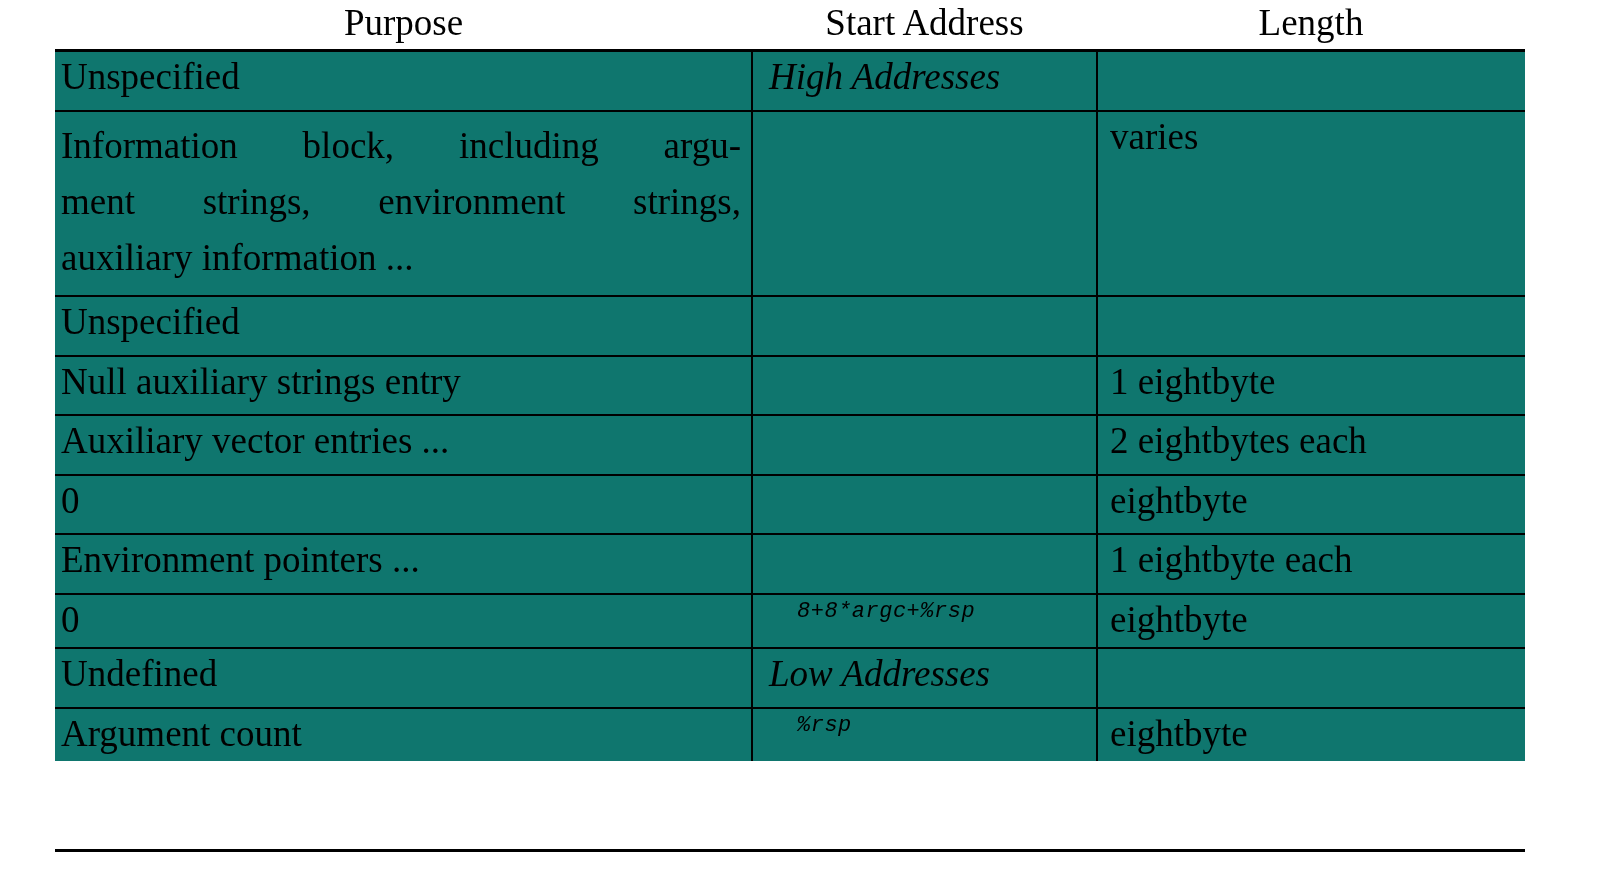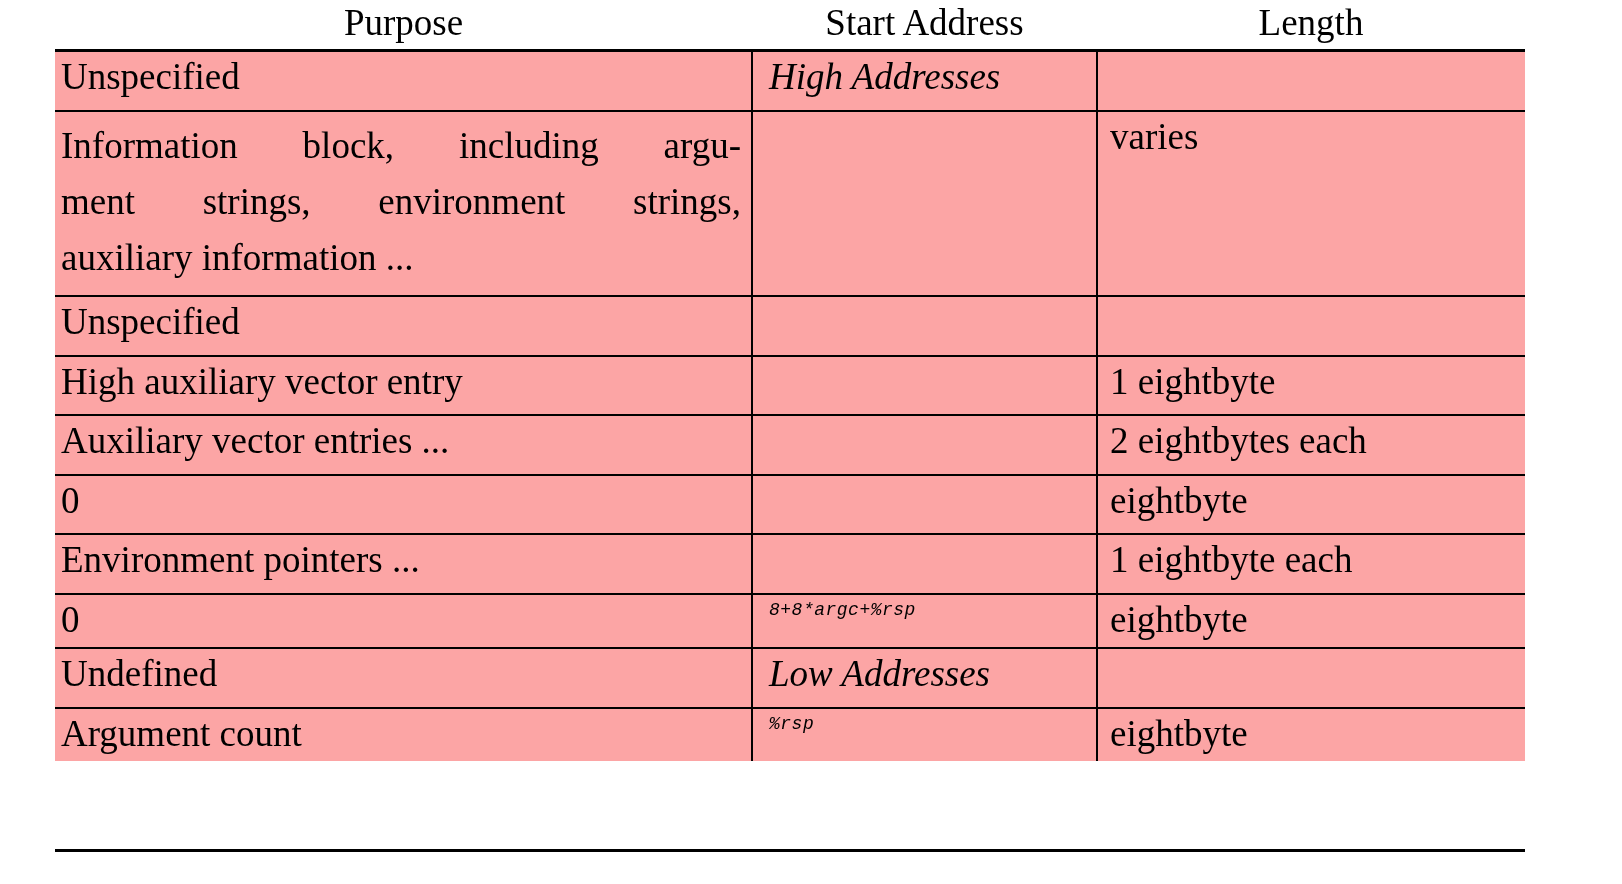--- a/index.html
+++ b/index.html
@@ -46,21 +46,21 @@
     padding: 0 0 8px 0;
     border: none;
     font-size: 37px;
   }
 
   table.stack-table tbody td {
     vertical-align: top;
     padding: 6px 0 9px 0;
     border-top: 2px solid #000000;
     border-bottom: 2px solid #000000;
-    background: #fca5a5;
+    background: #0f766e;
   }
 
   
   table.stack-table tbody td.col-purpose {
     border-right: 2px solid #000000;
     padding-left: 6px;
     padding-right: 10px;
     text-align: justify;
     text-justify: inter-word;
     hyphens: manual;
@@ -92,22 +92,23 @@
     position: absolute;
     left: 55px;
     top: 849px;
     width: 1470px;
     height: 3px;
     background: #000000;
   }
 
   .mono {
     font-family: "Liberation Mono", "DejaVu Sans Mono", monospace;
-    font-size: 18px;
+    font-size: 22px;
     letter-spacing: 0.5px;
+    margin-left: 28px;
   }
 
   .cell-text { display: block; }
 
   
   td.col-purpose .justified-block {
     display: block;
     text-align: justify;
     text-align-last: left;
     line-height: 1.52;
@@ -174,21 +175,21 @@
           </td>
           <td class="col-start">
             <span class="cell-text empty-cell"></span>
           </td>
           <td class="col-length">
             <span class="cell-text empty-cell"></span>
           </td>
         </tr>
         <tr>
           <td class="col-purpose">
-            <span class="cell-text">High auxiliary vector entry</span>
+            <span class="cell-text">Null auxiliary strings entry</span>
           </td>
           <td class="col-start">
             <span class="cell-text empty-cell"></span>
           </td>
           <td class="col-length">
             <span class="cell-text">1 eightbyte</span>
           </td>
         </tr>
         <tr>
           <td class="col-purpose">

